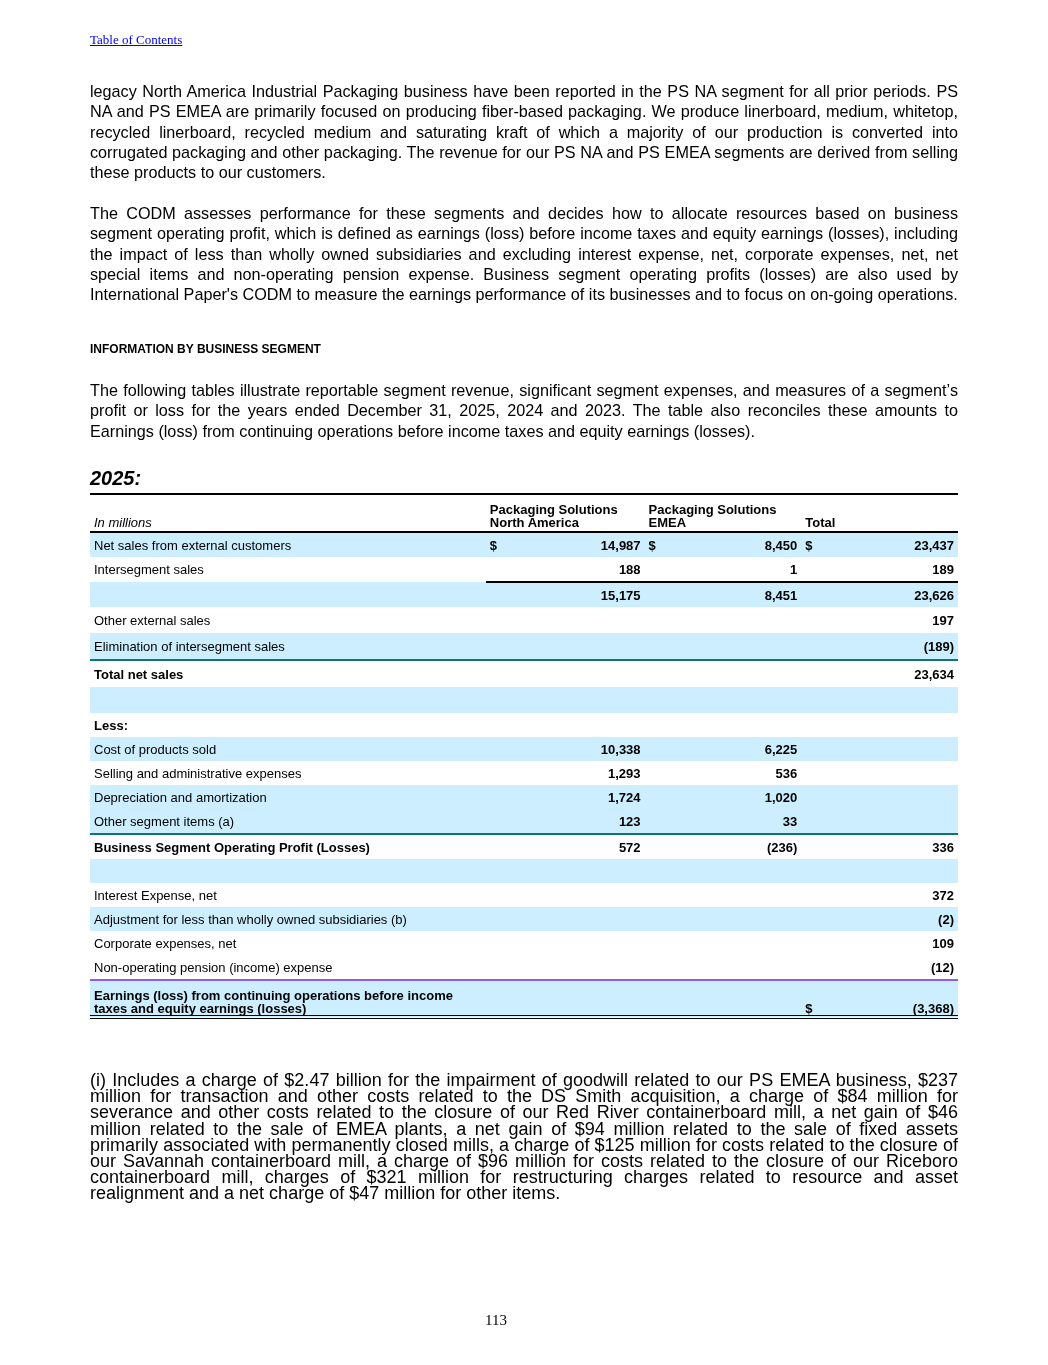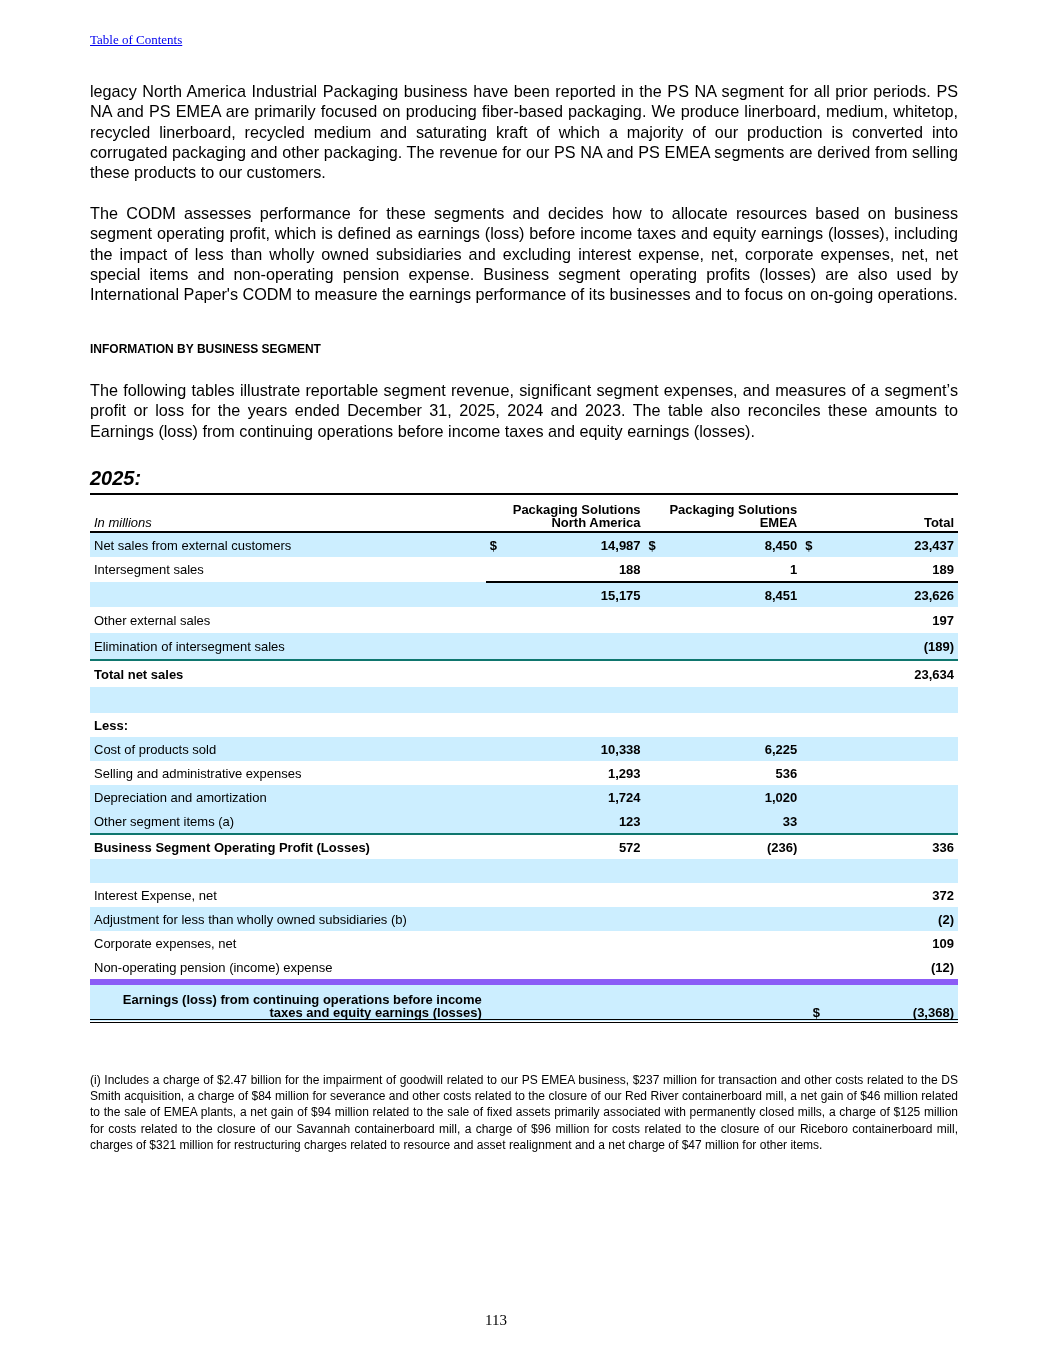--- a/index.html
+++ b/index.html
@@ -6,40 +6,40 @@
   body { width:1048px; height:1365px; position:relative; font-family:"Liberation Sans", sans-serif; color:#000; }
   .toc { position:absolute; left:90px; top:32px; font-family:"Liberation Serif", serif; font-size:13px; color:#0000ee; text-decoration:underline; cursor:pointer; }
   .para { position:absolute; left:90px; width:868px; font-size:16.2px; line-height:20.3px; text-align:justify; margin:0; }
   .p1 { top:81px; }
   .p2 { top:203px; }
   .p3 { top:380px; }
   .section-head { position:absolute; left:90px; top:342px; font-size:12px; font-weight:bold; margin:0; }
   .year { position:absolute; left:90px; top:467px; font-size:20px; font-weight:bold; font-style:italic; margin:0; }
   table.seg { position:absolute; left:90px; top:493px; width:868px; border-collapse:collapse; font-size:13px; }
   table.seg td { padding:0 4px; height:24px; }
-  table.seg thead td { height:34px; vertical-align:bottom; padding-bottom:2px; font-weight:bold; text-align:right; line-height:13px; }
+  table.seg thead td { height:34px; vertical-align:bottom; padding-bottom:2px; font-weight:bold; text-align:left; line-height:13px; }
   table.seg thead tr { border-top:2px solid #000; border-bottom:2px solid #000; }
   table.seg thead td.hdr-label { text-align:left; font-weight:normal; font-style:italic; }
   .shade td { background:#cceeff; }
   .num { text-align:right; }
   .cur { width:14px; text-align:left; font-weight:bold; }
   .bold td { font-weight:bold; }
   .numcell { font-weight:bold; }
   .c-label { width:384px; }
   .c-cur1 { width:14px; }
   .c-v1 { width:132px; }
   .c-cur2 { width:14px; }
   .c-v2 { width:130px; }
   .c-cur3 { width:14px; }
   .c-v3 { width:130px; }
   tr.topline td { border-top:2px solid #0f766e; }
   tr.subline td.sub { border-top:2px solid #000; }
   tr.tall td { height:26px; }
-  tr.final td { height:34px; line-height:13px; border-top:6px solid #8b5cf6; border-bottom:4px double #000;text-align:right; }
-  .footnote { position:absolute; left:90px; top:1072px; width:868px; font-size:12px; line-height:16.2px; text-align:justify; margin:0; }
+  tr.final td { height:34px; line-height:13px; border-top:2px solid #8b5cf6; border-bottom:4px double #000; }
+  .footnote { position:absolute; left:90px; top:1072px; width:868px; font-size:18px; line-height:16.2px; text-align:justify; margin:0; }
   .pagenum { position:absolute; left:0; width:992px; top:1312px; text-align:center; font-family:"Liberation Serif", serif; font-size:15px; }
 </style>
 </head>
 <body>
 
 <a class="toc">Table of Contents</a>
 
 <p class="para p1">legacy North America Industrial Packaging business have been reported in the PS NA segment for all prior periods. PS NA and PS EMEA are primarily focused on producing fiber-based packaging. We produce linerboard, medium, whitetop, recycled linerboard, recycled medium and saturating kraft of which a majority of our production is converted into corrugated packaging and other packaging. The revenue for our PS NA and PS EMEA segments are derived from selling these products to our customers.</p>
 <p class="para p2">The CODM assesses performance for these segments and decides how to allocate resources based on business segment operating profit, which is defined as earnings (loss) before income taxes and equity earnings (losses), including the impact of less than wholly owned subsidiaries and excluding interest expense, net, corporate expenses, net, net special items and non-operating pension expense. Business segment operating profits (losses) are also used by International Paper's CODM to measure the earnings performance of its businesses and to focus on on-going operations.</p>
 <p class="section-head">INFORMATION BY BUSINESS SEGMENT</p>

